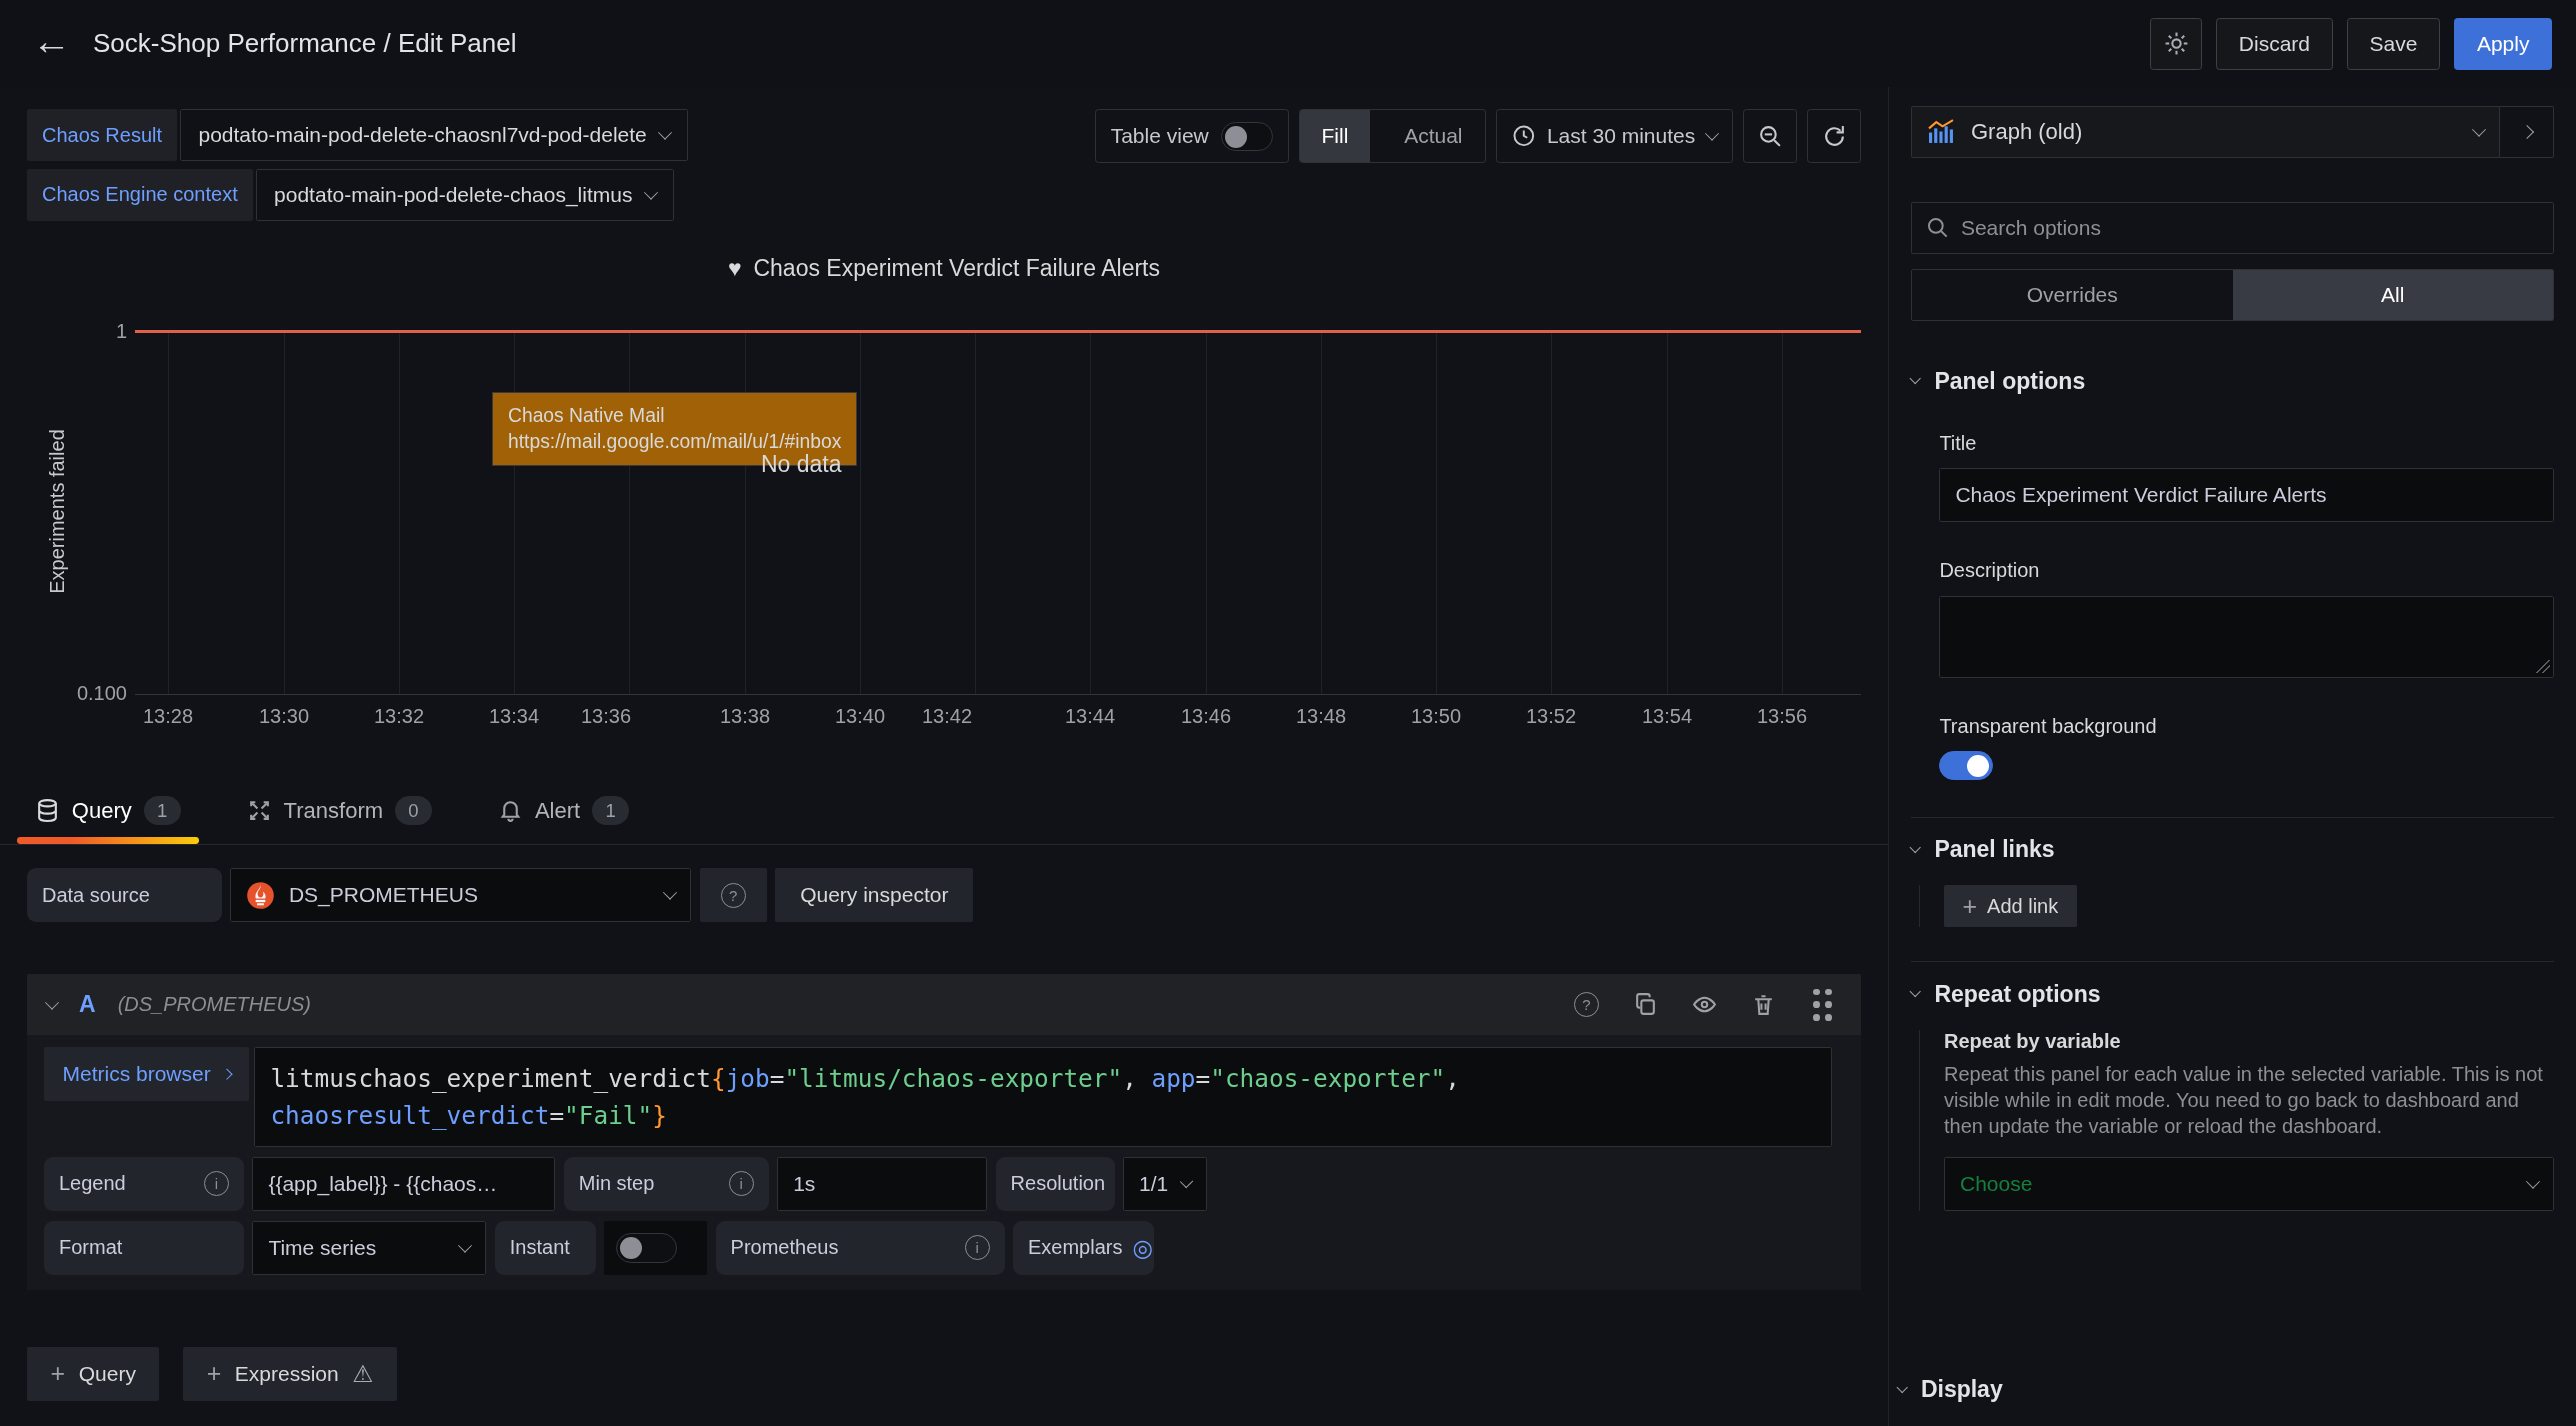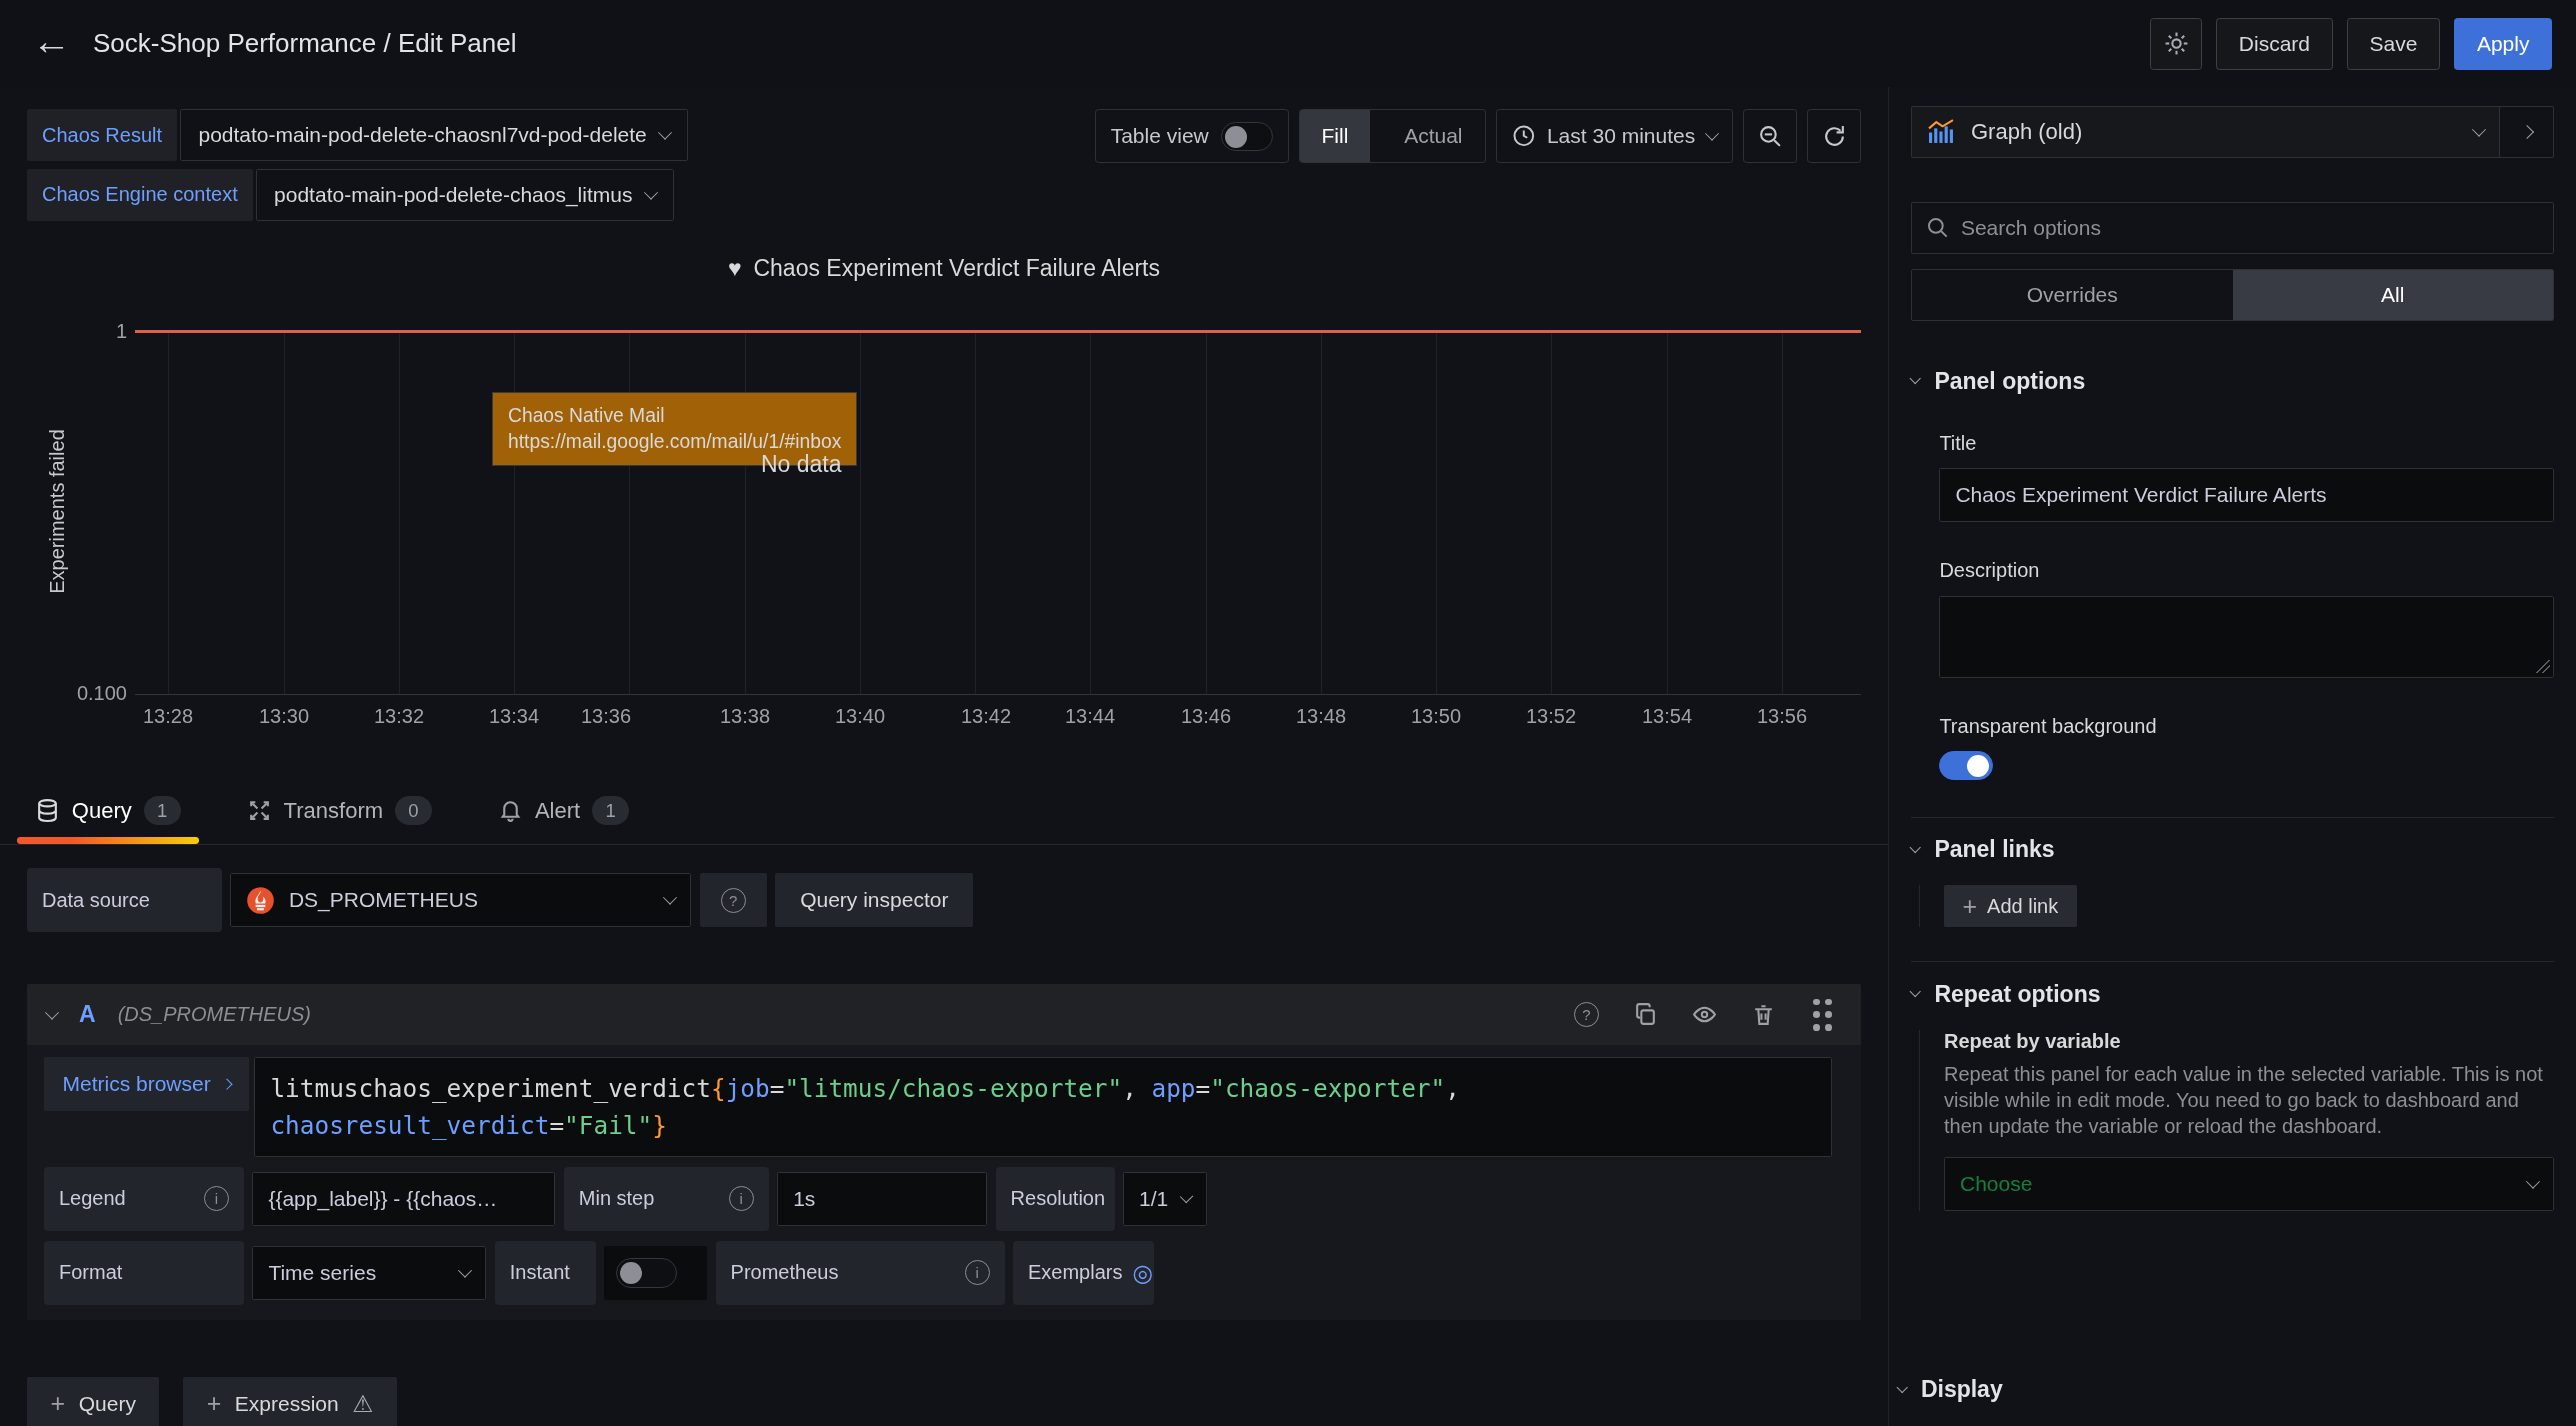--- a/index.html
+++ b/index.html
@@ -70,22 +70,22 @@
   .tabbar { display:flex; gap:56px; padding:0 0 0 30px; margin-top:37px; border-bottom:0.8px solid #26282e; }
   .tab { display:flex; align-items:center; gap:11.8px; padding:15px 5px 18.5px 5px; position:relative;
     font-size:22px; color:#b3b4bb; cursor:pointer; }
   .tab.active { color:#fff; font-weight:500; }
   .tab.active::after { content:""; position:absolute; left:-13.5px; right:-13.5px; bottom:0; height:6.7px;
     border-radius:3.4px; background:linear-gradient(90deg,#f05a28 30%,#fbca0a 99%); }
   .badge { background:#282b31; color:#9fa1a6; border-radius:17px; font-size:18.5px; padding:3.4px 13.5px; }
 
   
   .qsec { padding:23.6px 27px 0 27px; }
-  .lbl { background:#22252b; color:#ccccdc; font-size:20px; height:64px; display:flex;
-    align-items:center; padding:0 15px; border-radius:4px; gap:10px; }
+  .lbl { background:#22252b; color:#ccccdc; font-size:20px; height:54px; display:flex;
+    align-items:center; padding:0 15px; border-radius:9px; gap:10px; }
   .inp, .sel { background:#0b0c0e; border:0.8px solid #2c3235; color:#ccccdc; height:54px;
     border-radius:1.7px; font-size:21px; padding:0 15px; display:flex; align-items:center; gap:13.5px; }
   input.inp { width:100%; outline:none; }
   .dsrow { display:flex; gap:8.4px; align-items:center; }
   .dssel { width:461px; background:#0b0c0e; cursor:pointer; justify-content:flex-start; }
   .dssel .sp { flex:1; }
   .qmark, .info { width:25px; height:25px; border:1.7px solid #8e8e96; border-radius:50%;
     color:#8e8e96; font-size:15px; display:inline-flex; align-items:center; justify-content:center; flex:none; }
   .helpbtn { width:67px; height:54px; background:#22252b; border-radius:1.7px; display:flex;
     align-items:center; justify-content:center; cursor:pointer; }
@@ -291,21 +291,21 @@
     </div>
     <div class="nodata">No data</div>
 
     <div class="xt" style="left:168px">13:28</div>
     <div class="xt" style="left:284px">13:30</div>
     <div class="xt" style="left:399px">13:32</div>
     <div class="xt" style="left:514px">13:34</div>
     <div class="xt" style="left:606px">13:36</div>
     <div class="xt" style="left:745px">13:38</div>
     <div class="xt" style="left:860px">13:40</div>
-    <div class="xt" style="left:986px">13:42</div>
+    <div class="xt" style="left:947px">13:42</div>
     <div class="xt" style="left:1090px">13:44</div>
     <div class="xt" style="left:1206px">13:46</div>
     <div class="xt" style="left:1321px">13:48</div>
     <div class="xt" style="left:1436px">13:50</div>
     <div class="xt" style="left:1551px">13:52</div>
     <div class="xt" style="left:1667px">13:54</div>
     <div class="xt" style="left:1782px">13:56</div>
   </div>
 
   <div class="tabbar">

